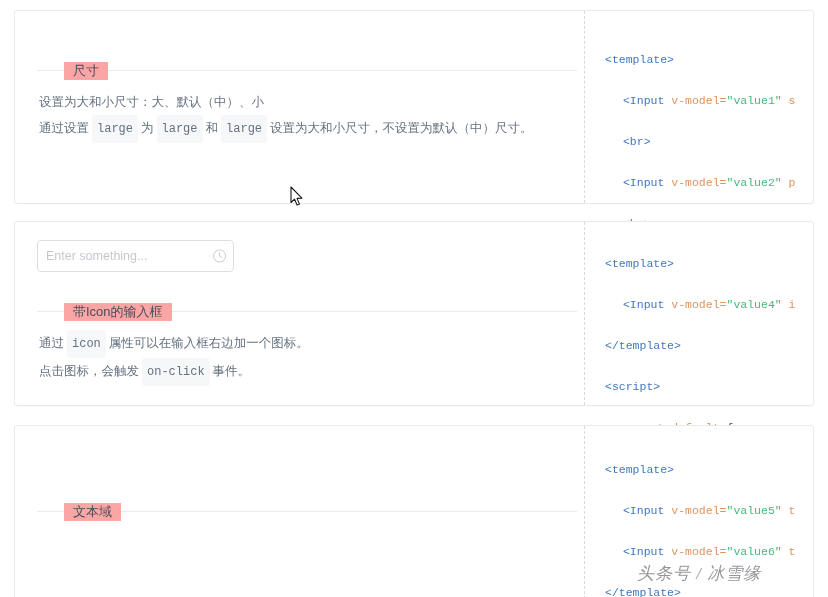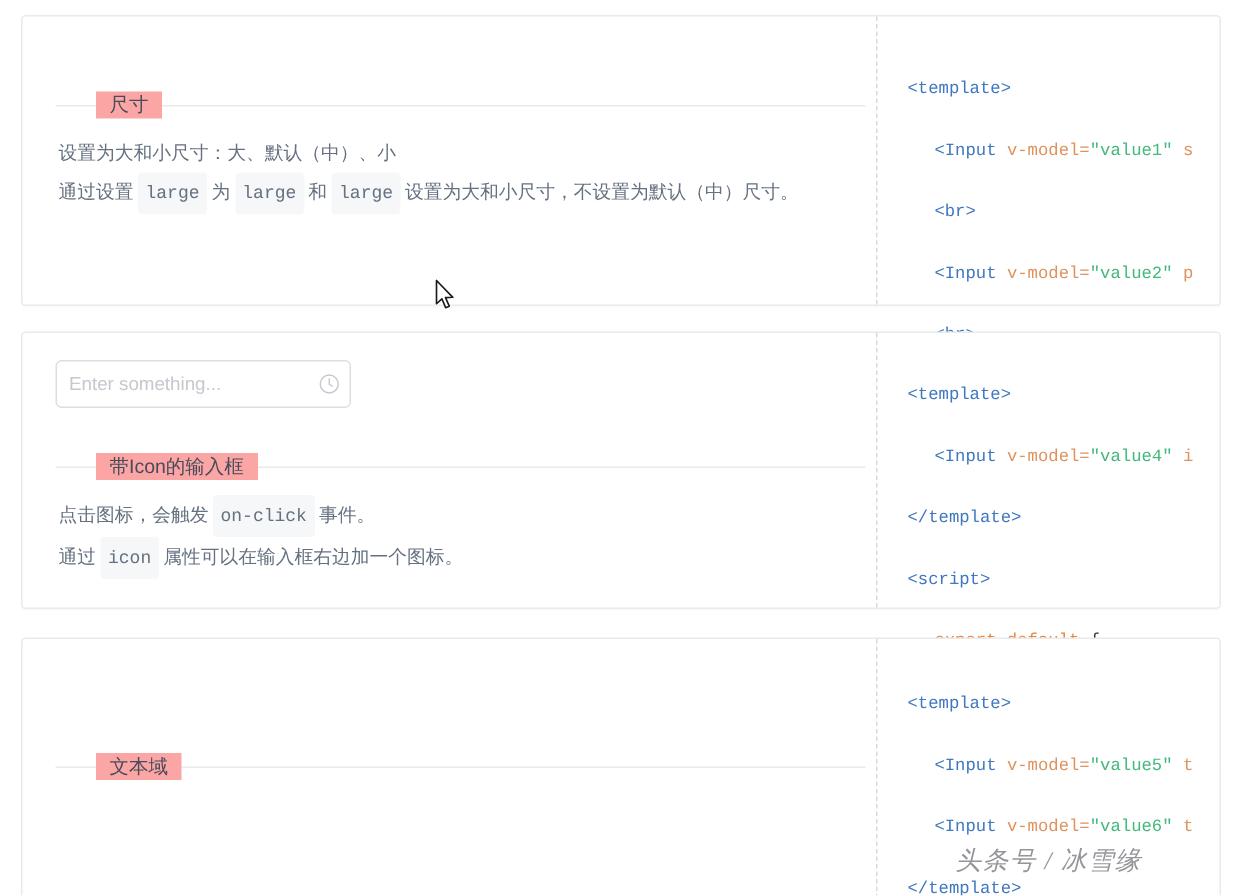--- a/index.html
+++ b/index.html
@@ -231,22 +231,22 @@
             <path d="M8 4.4V8.2L10.4 9.6" stroke="#c5c8ce" stroke-width="1" stroke-linecap="round"></path>
           </svg>
         </span>
       </span>
 
       <div class="legend" style="margin-top:30px; width:540px;">
         <div class="legend-line"></div>
         <span class="legend-text">带Icon的输入框</span>
       </div>
 
+      <p class="desc"><span>通过</span><code class="ic">icon</code><span>属性可以在输入框右边加一个图标。</span></p>
       <p class="desc"><span>点击图标，会触发</span><code class="ic">on-click</code><span>事件。</span></p>
-      <p class="desc"><span>通过</span><code class="ic">icon</code><span>属性可以在输入框右边加一个图标。</span></p>
     </div>
 
     <div class="code" style="padding-top:11px;">
 <div><span class="tok-angle">&lt;template&gt;</span></div>
 <div class="ind1"><span class="tok-angle">&lt;Input</span> <span class="tok-attr">v-model=</span><span class="tok-str">"value4"</span><span class="tok-attr"> i</span></div>
 <div><span class="tok-angle">&lt;/template&gt;</span></div>
 <div><span class="tok-angle">&lt;script&gt;</span></div>
 <div class="ind1"><span class="tok-kw">export default</span><span class="tok-plain"> {</span></div>
 <div class="ind2"><span class="tok-fn">data</span><span class="tok-plain"> () {</span></div>
 <div class="ind3"><span class="tok-kw">return</span><span class="tok-plain"> {</span></div>

